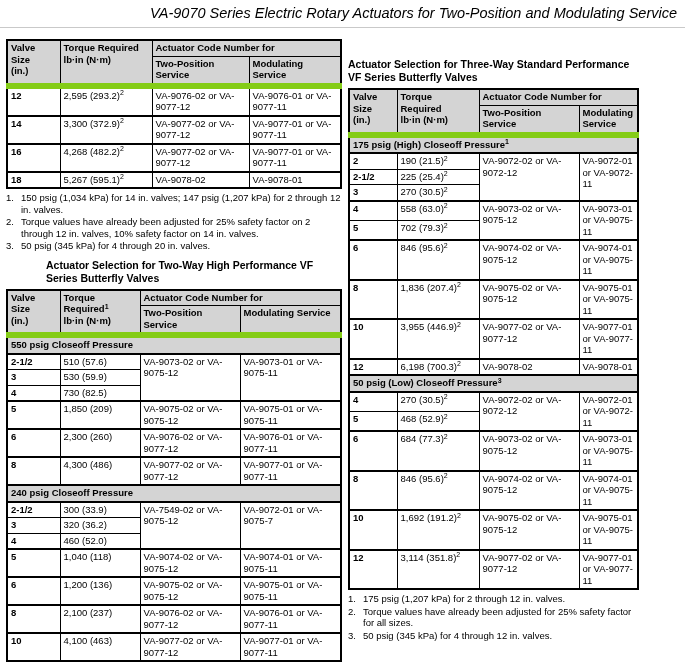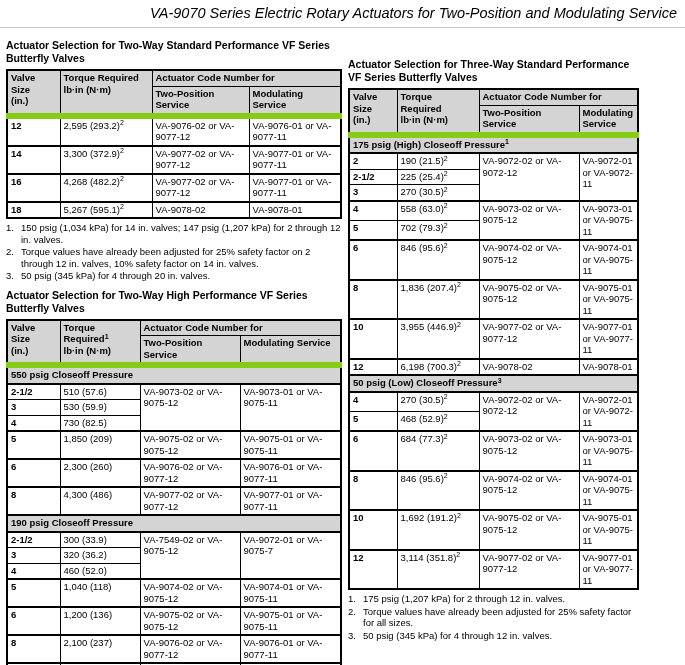--- a/index.html
+++ b/index.html
@@ -9,21 +9,21 @@
   }
   .page-title{
     position:absolute;left:7px;top:5px;width:670px;
     font-size:14.5px;font-weight:normal;font-style:italic;letter-spacing:0;text-align:right;
   }
   .title-rule{position:absolute;left:0;top:27px;width:685px;height:1px;background:#c9c9c9;}
   .col{position:absolute;}
   #col-left{left:6px;top:39px;width:336px;}
   #col-right{left:348px;top:58px;width:291px;}
   .tbl-heading{font-size:10.5px;font-weight:bold;line-height:13px;margin:0 0 4px 0;}
-  .tbl-heading.second{margin-top:7px;}
+  .tbl-heading.second{margin-top:7px;margin-left:40px;}
   table{
     width:100%;border-collapse:collapse;border:2px solid #000;
     font-size:9.5px;line-height:11.5px;table-layout:fixed;
   }
   th,td{
     border:1px solid #000;padding:1px 3px 2px 3px;
     vertical-align:top;text-align:left;word-wrap:break-word;
   }
   thead th{background:#d4d4d4;font-weight:bold;}
   thead{border-bottom:6px solid #84cc16;}
@@ -46,21 +46,20 @@
   .fn-num{flex:none;width:15px;}
   .fn-text{flex:1;}
 </style>
 <title>VA-9070 Series Electric Rotary Actuators for Two-Position and Modulating Service</title></head>
 <body>
 
 <div class="page-title">VA-9070 Series Electric Rotary Actuators for Two-Position and Modulating Service</div>
 <div class="title-rule"></div>
 
 <div class="col" id="col-left">
-  <div class="tbl-heading">Actuator Selection for Two-Way Standard Performance VF Series Butterfly Valves</div>
   <table class="t0">
       <colgroup>
         <col>
         <col>
         <col>
         <col>
       </colgroup>
       <thead>
         <tr>
           <th rowspan="2">
@@ -178,21 +177,21 @@
           <td rowspan="1">VA-9076-02 or VA-9077-12</td>
           <td rowspan="1">VA-9076-01 or VA-9077-11</td>
         </tr>
         <tr class="group-start">
           <td class="b">8</td>
           <td>4,300 (486)</td>
           <td rowspan="1">VA-9077-02 or VA-9077-12</td>
           <td rowspan="1">VA-9077-01 or VA-9077-11</td>
         </tr>
         <tr class="section-row">
-          <td class="section" colspan="4">190 psig Closeoff Pressure</td>
+          <td class="section" colspan="4">240 psig Closeoff Pressure</td>
         </tr>
         <tr class="group-start">
           <td class="b">2-1/2</td>
           <td>300 (33.9)</td>
           <td rowspan="3">VA-7549-02 or VA-9075-12</td>
           <td rowspan="3">VA-9072-01 or VA-9075-7</td>
         </tr>
         <tr>
           <td class="b">3</td>
           <td>320 (36.2)</td>

